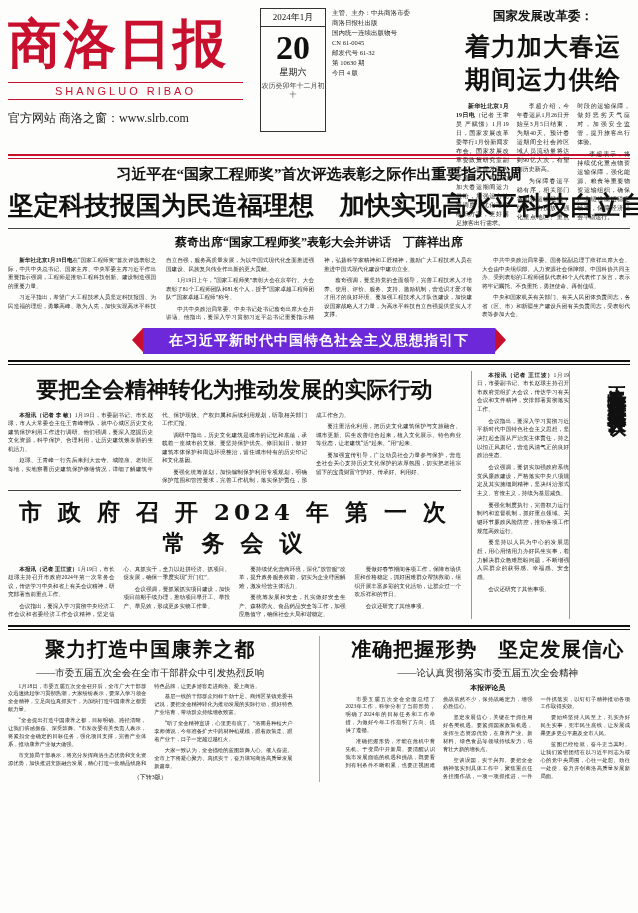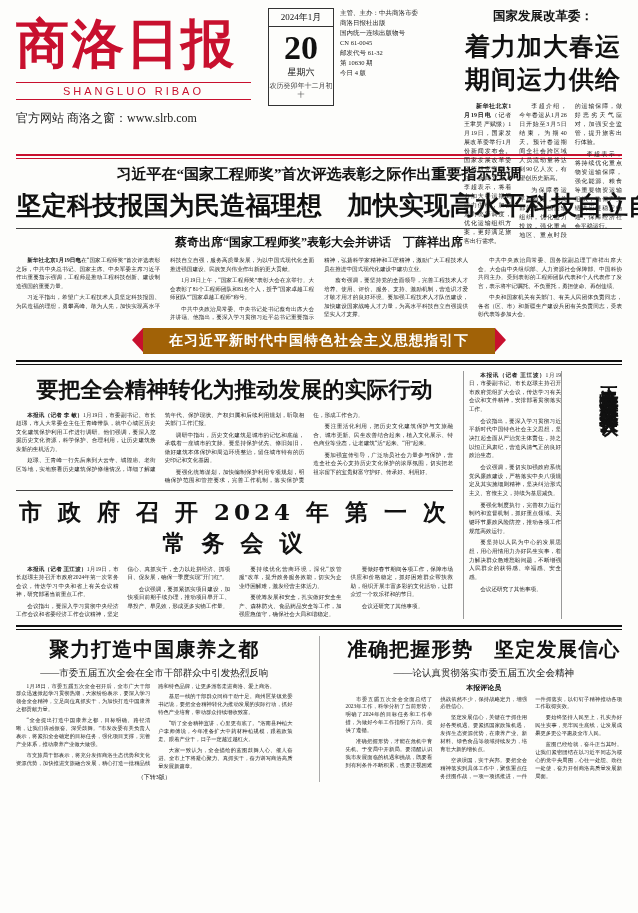--- a/index.html
+++ b/index.html
@@ -1,39 +1,39 @@
 <!DOCTYPE html>
 <html><head>
 <meta charset="utf-8">
 <style>
   html,body{margin:0;padding:0;}
   body{
     width:638px;height:913px;background:#fdfdfb;
     font-family:"Liberation Serif","DejaVu Serif",serif;
     color:#111;overflow:hidden;position:relative;
   }
-  .page{width:638px;height:913px;position:relative;padding:0 16px;box-sizing:border-box;}
+  .page{width:638px;height:913px;position:relative;padding:0 8px;box-sizing:border-box;}
 
   
   .masthead{display:flex;align-items:flex-start;padding-top:6px;height:150px;box-sizing:border-box;}
   .logo-col{width:250px;flex:0 0 250px;position:relative;}
   .logo-title{
     font-family:"DejaVu Serif",serif;
     font-weight:bold;color:#c8102e;font-size:53px;letter-spacing:2px;
     line-height:1.05;margin-top:10px;white-space:nowrap;
   }
   .logo-pinyin{
     color:#c8102e;font-size:11px;letter-spacing:3px;font-family:"Liberation Sans",sans-serif;
     margin-top:10px;border-top:1px solid #c8102e;border-bottom:1px solid #c8102e;
     padding:2px 0;text-align:center;width:235px;
   }
   .logo-site{font-size:12px;margin-top:10px;color:#222;}
   .date-box{
     width:66px;flex:0 0 66px;border:1px solid #333;margin:2px 6px 0 2px;
-    text-align:center;padding:2px 0 4px;height:98px;box-sizing:border-box;
+    text-align:center;padding:2px 0 4px;height:124px;box-sizing:border-box;
   }
   .date-box .ym{font-size:9px;border-bottom:1px solid #333;padding-bottom:2px;}
   .date-box .dd{font-size:34px;font-weight:bold;line-height:1.1;margin-top:2px;}
   .date-box .wk{font-size:9px;}
   .date-box .lunar{font-size:7px;color:#444;margin-top:3px;line-height:1.3;}
   .meta-col{width:118px;flex:0 0 118px;font-size:6.5px;line-height:1.55;color:#222;padding-top:2px;}
   .meta-col div{white-space:nowrap;}
   .head-right{flex:1;padding-left:6px;}
   .kicker{font-size:12.5px;text-align:center;font-weight:bold;margin-top:2px;}
   .lead-head{font-size:25px;font-weight:bold;text-align:center;letter-spacing:1px;margin:5px 0 6px;
@@ -53,21 +53,21 @@
     font-size:25.5px;font-weight:bold;text-align:center;letter-spacing:0px;
     font-family:"DejaVu Serif",serif;white-space:nowrap;margin:2px 0 5px;
   }
   .sub-bottom{font-size:12px;font-weight:bold;text-align:center;margin:4px 0 5px;}
   .four-col{column-count:4;column-gap:10px;font-size:5.6px;line-height:1.52;text-align:justify;color:#222;}
   .four-col p{margin:0 0 3px;text-indent:2em;}
 
   
   .banner-wrap{display:flex;align-items:center;justify-content:center;margin:6px 0 4px;}
   .banner{
-    background:#a16207;color:#fff;font-weight:bold;font-size:14px;
+    background:#6d28d9;color:#fff;font-weight:bold;font-size:14px;
     padding:4px 26px;letter-spacing:1px;position:relative;
   }
   .banner:before,.banner:after{
     content:"";position:absolute;top:0;width:0;height:0;border-top:12px solid transparent;
     border-bottom:12px solid transparent;
   }
   .banner:before{left:-11px;border-right:11px solid #c8102e;}
   .banner:after{right:-11px;border-left:11px solid #c8102e;}
 
   

